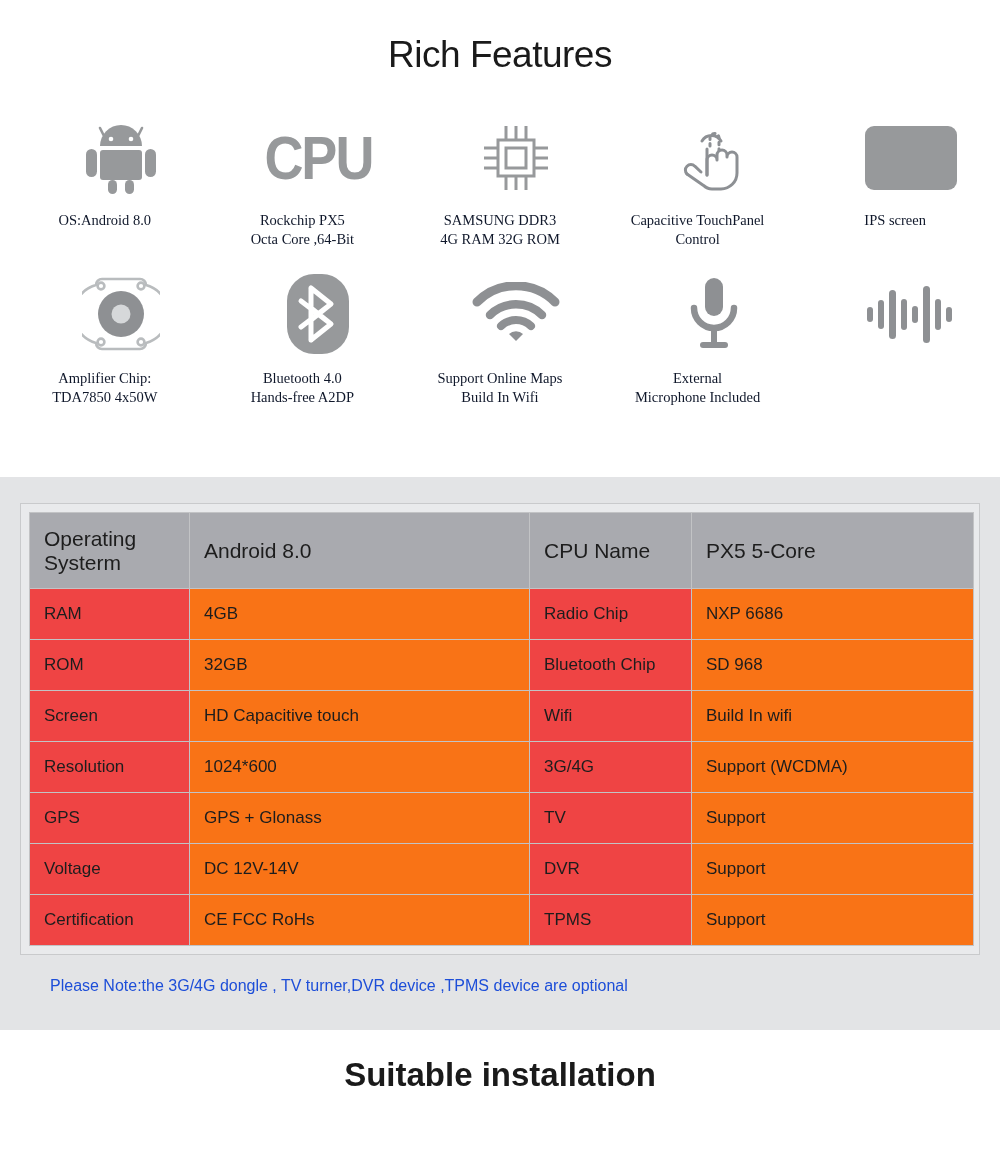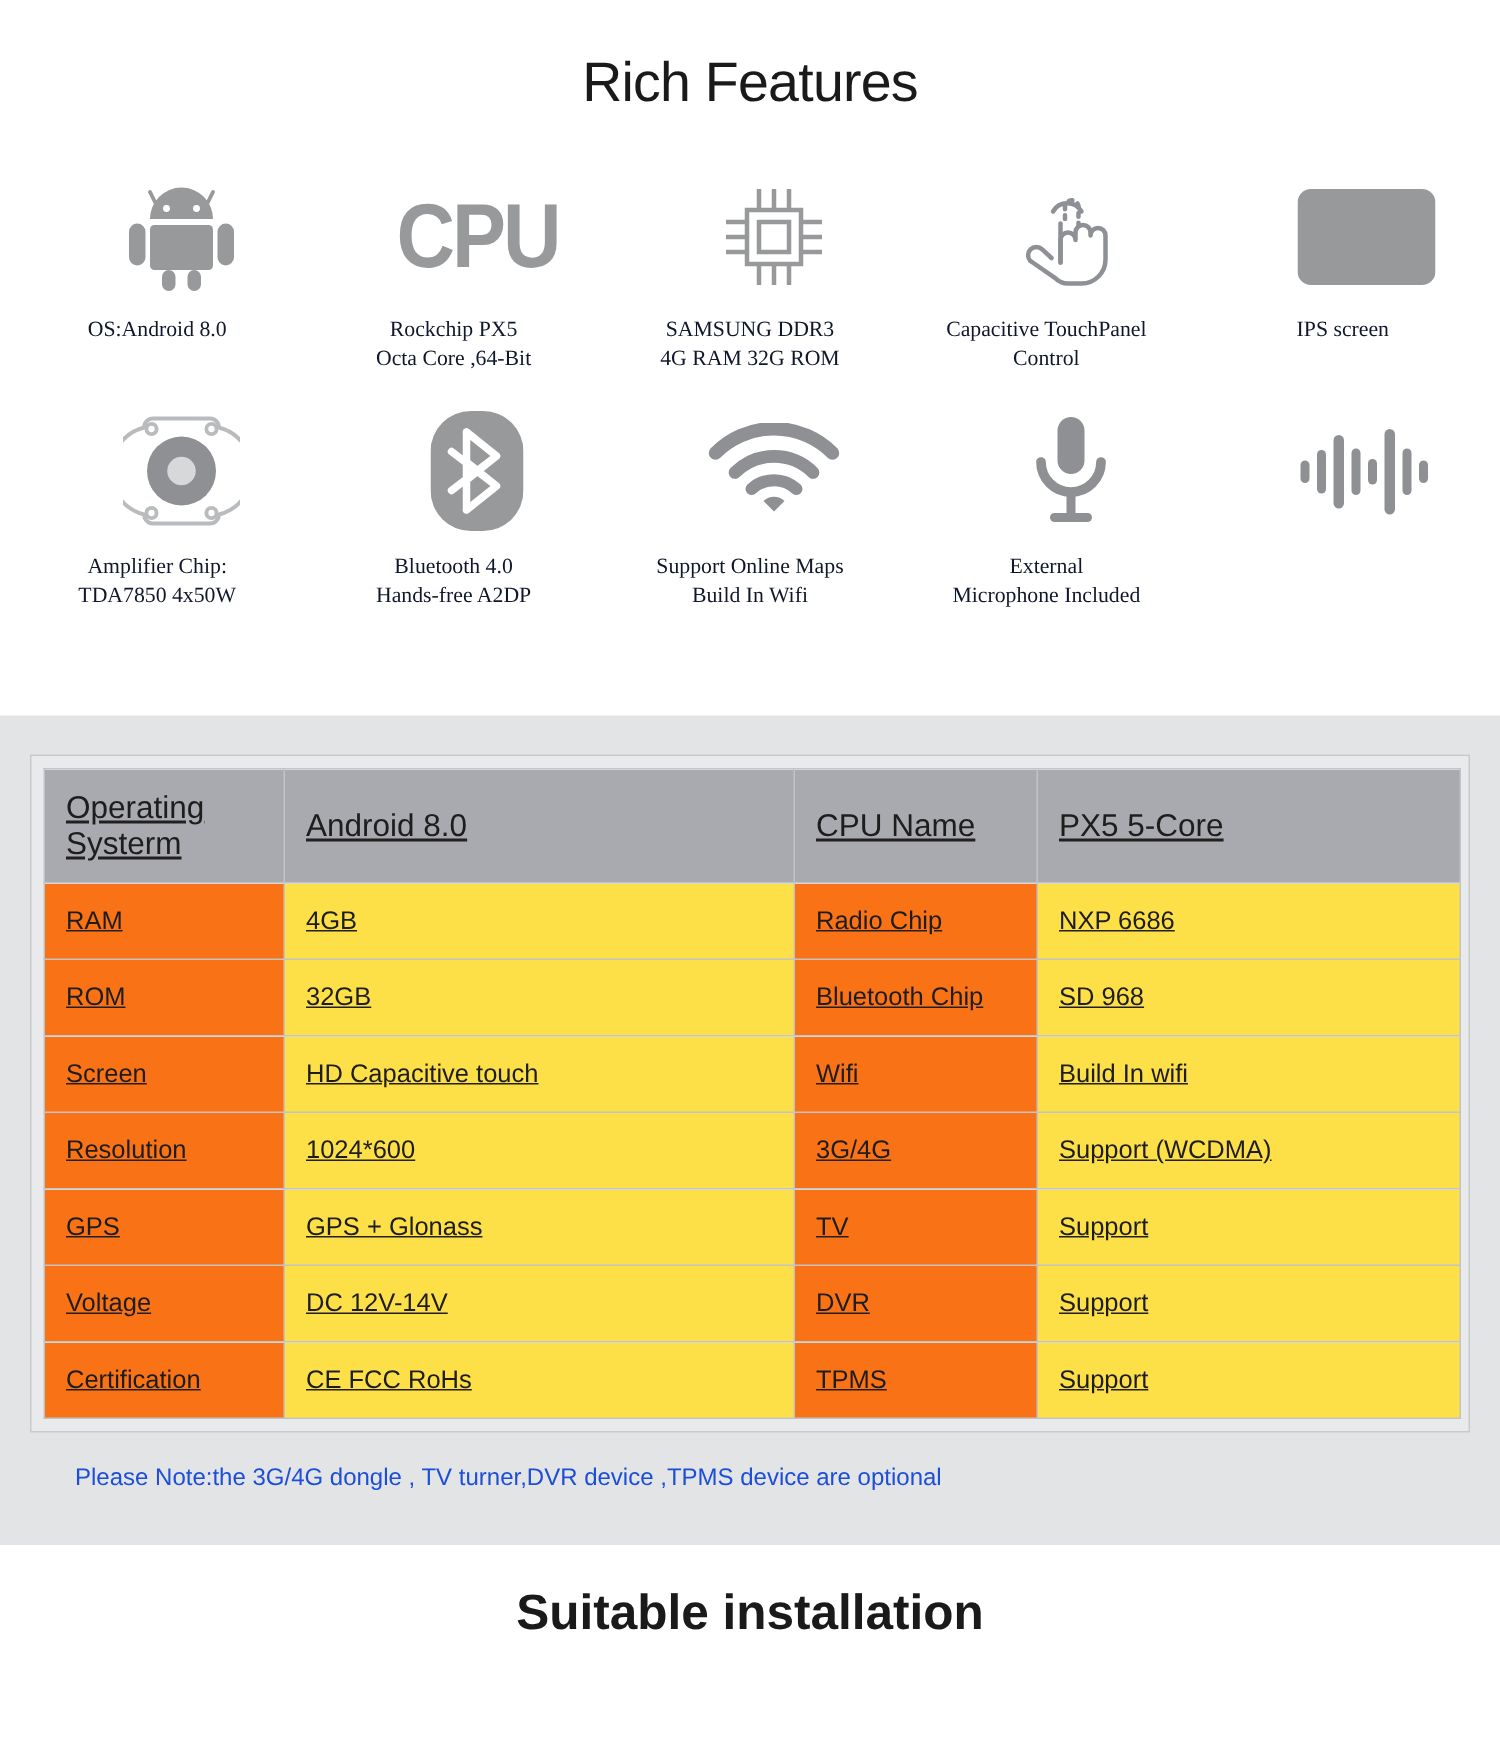--- a/index.html
+++ b/index.html
@@ -84,34 +84,33 @@
     border:1px solid #c9cacc;
     background:#e9eaec;
     padding:8px;
     width:960px;
   }
   table.spec {
     width:100%;
     border-collapse:collapse;
     table-layout:fixed;
     font-size:17px;
-    text-decoration:underline;
   }
   table.spec td {
     border:1px solid #c2c3c5;
     padding:0 14px;
     height:51px;
     vertical-align:middle;
     color:#1d1d1d;
-    background:#fde047;
+    background:#f97316;
     font-weight:400;
     overflow:hidden;
     white-space:nowrap;
   }
-  table.spec td.shade { background:#f97316; }
+  table.spec td.shade { background:#ef4444; }
   table.spec tr.head td {
     background:#a9aaaf;
     height:76px;
     font-size:21px;
     line-height:1.12;
     white-space:pre-line;
   }
   table.spec tr.head td.k { font-size:21px; }
   col.c1 { width:160px; }
   col.c2 { width:340px; }

